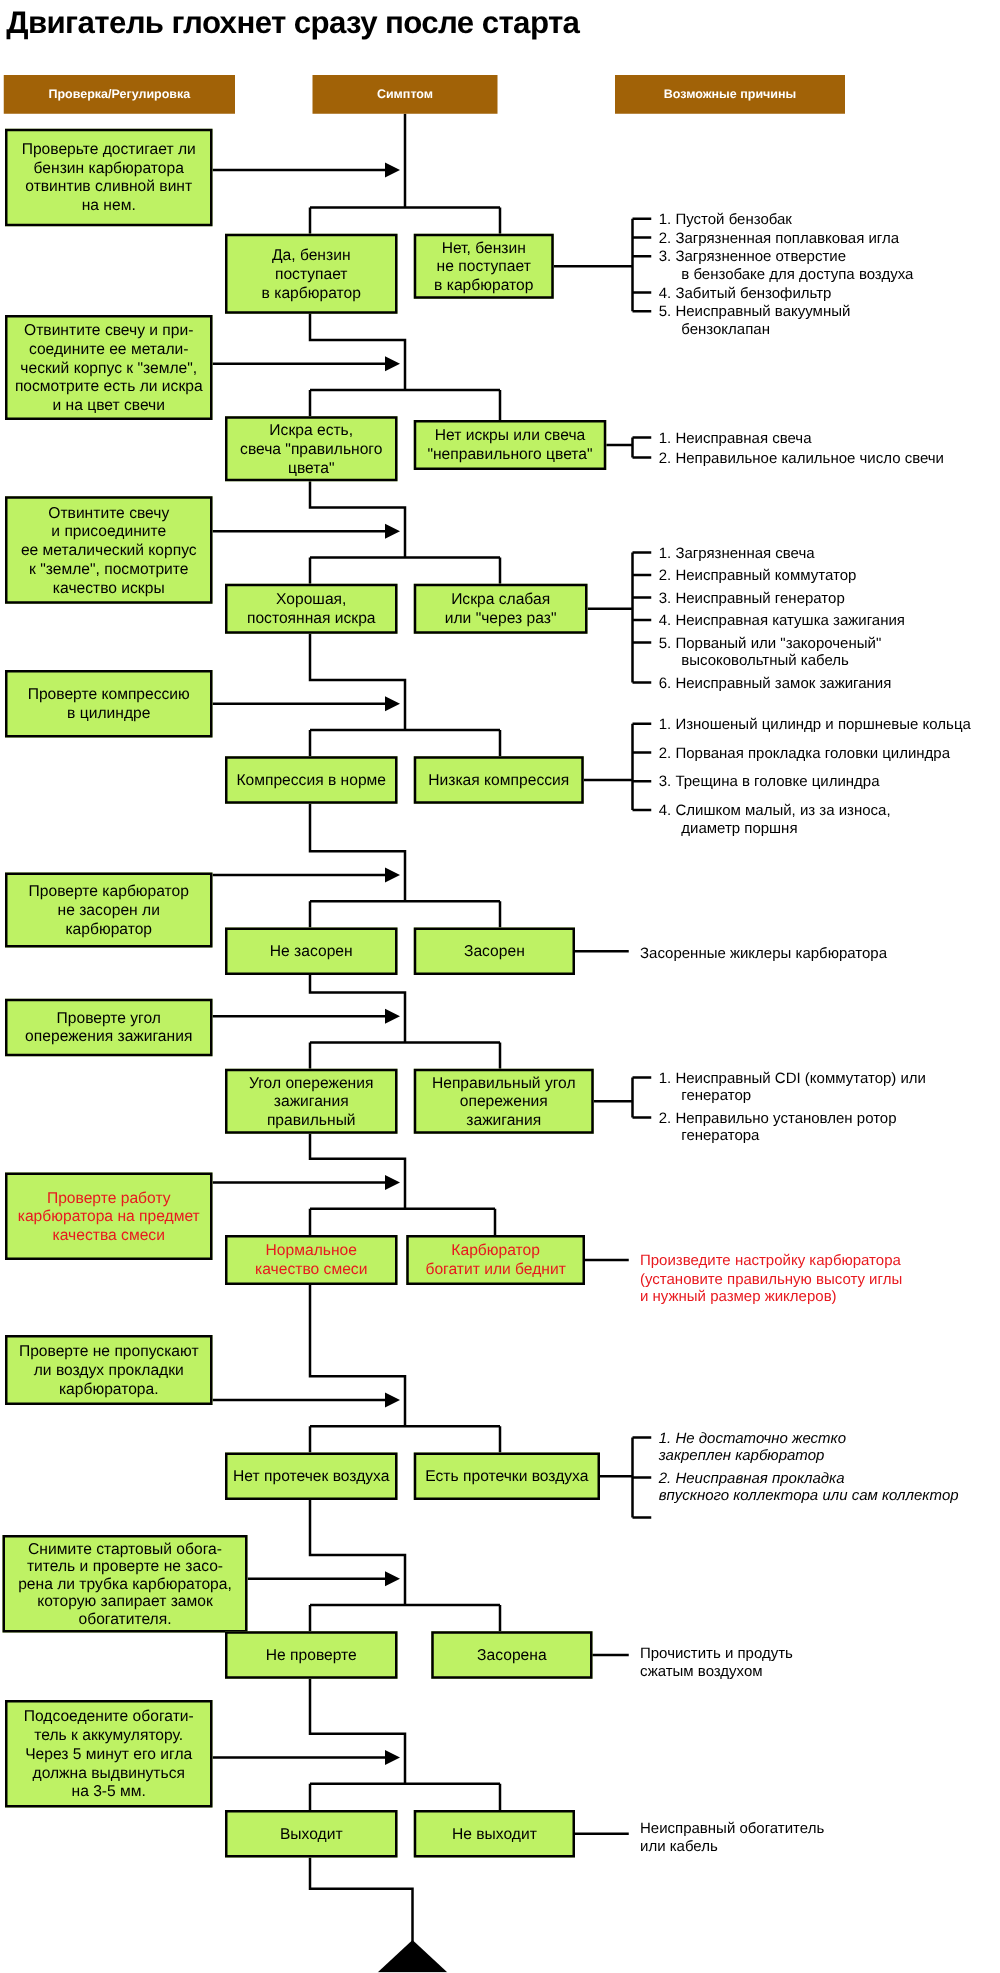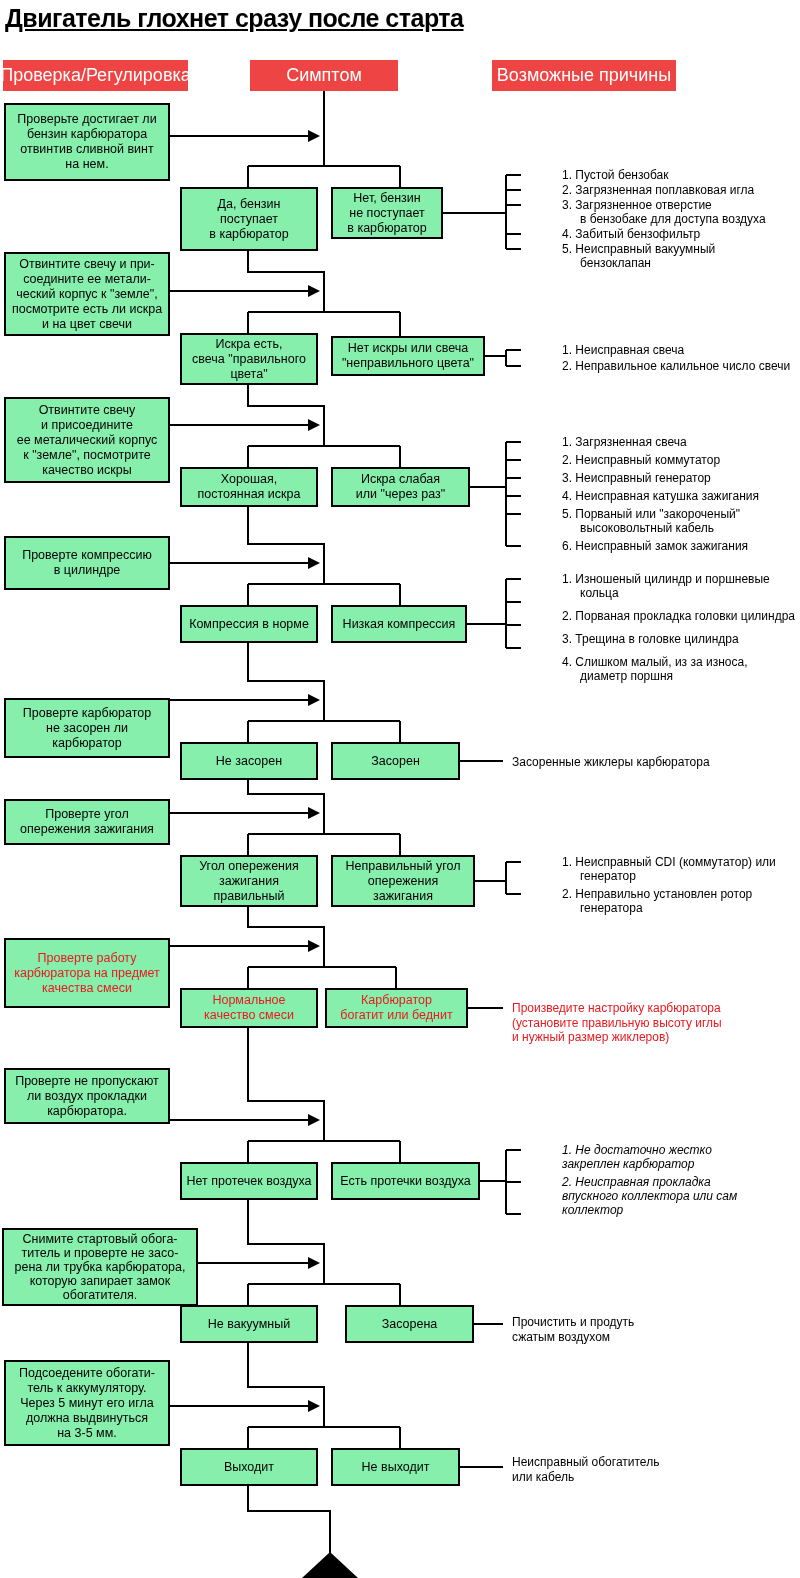--- a/index.html
+++ b/index.html
@@ -3,40 +3,40 @@
 <meta charset="utf-8">
 <style>
   html,body { margin:0; padding:0; background:#fff; }
   #stage {
     position:relative; width:800px; height:1578px; overflow:hidden;
     background:#ffffff; color:#000;
     font-family:"Liberation Sans","DejaVu Sans",sans-serif;
   }
   .title {
     position:absolute; left:5px; top:4px;
-    font-size:25px; font-weight:bold; letter-spacing:-0.5px; white-space:nowrap;text-decoration:underline;
+    font-size:25px; font-weight:bold; letter-spacing:-0.5px; white-space:nowrap;
   }
   .hdr {
-    position:absolute; background:#ef4444; color:#fff;
+    position:absolute; background:#a16207; color:#fff;
     display:flex; align-items:center; justify-content:center;
-    font-size:18px; font-weight:normal; white-space:nowrap;
+    font-size:10px; font-weight:bold; white-space:nowrap;
   }
   svg.wires { position:absolute; left:0; top:0; }
   .box {
-    position:absolute; box-sizing:border-box; border:2px solid #000; background:#86efac;
+    position:absolute; box-sizing:border-box; border:2px solid #000; background:#bef264;
     display:flex; align-items:center; justify-content:center;
     text-align:center; white-space:pre-line; font-size:12.5px; line-height:15px;
     padding:1px 2px;
   }
   .causes {
     position:absolute; left:527px; width:270px;
     display:flex; flex-direction:column;
     font-size:12px; line-height:14px;
   }
-  .causes .cause-item { white-space:pre-line; padding-left:18px; text-indent:-18px;margin-left:35px; }
+  .causes .cause-item { white-space:pre-line; padding-left:18px; text-indent:-18px; }
   .causes.flush .cause-item { padding-left:0; text-indent:0;font-style:italic; }
   .note {
     position:absolute; left:512px; width:282px;
     font-size:12px; line-height:14.5px; white-space:pre-line;
   }
   .red { color:#e8191f; }
 </style>
 </head>
 <body>
 
@@ -203,21 +203,21 @@
 закреплен карбюратор</div>
     <div class="cause-item">2. Неисправная прокладка
 впускного коллектора или сам коллектор</div>
   </div>
 
   <div class="box" style="left:2px;top:1228px;width:196px;height:78px;line-height:14px">Снимите стартовый обога-
 титель и проверте не засо-
 рена ли трубка карбюратора,
 которую запирает замок
 обогатителя.</div>
-  <div class="box" style="left:180px;top:1305px;width:138px;height:38px">Не вакуумный</div>
+  <div class="box" style="left:180px;top:1305px;width:138px;height:38px">Не проверте</div>
   <div class="box" style="left:345px;top:1305px;width:129px;height:38px">Засорена</div>
   <div class="note" style="top:1315px">Прочистить и продуть
 сжатым воздухом</div>
 
   <div class="box" style="left:4px;top:1360px;width:166px;height:86px">Подсоедените обогати-
 тель к аккумулятору.
 Через 5 минут его игла
 должна выдвинуться
 на 3-5 мм.</div>
   <div class="box" style="left:180px;top:1448px;width:138px;height:38px">Выходит</div>

